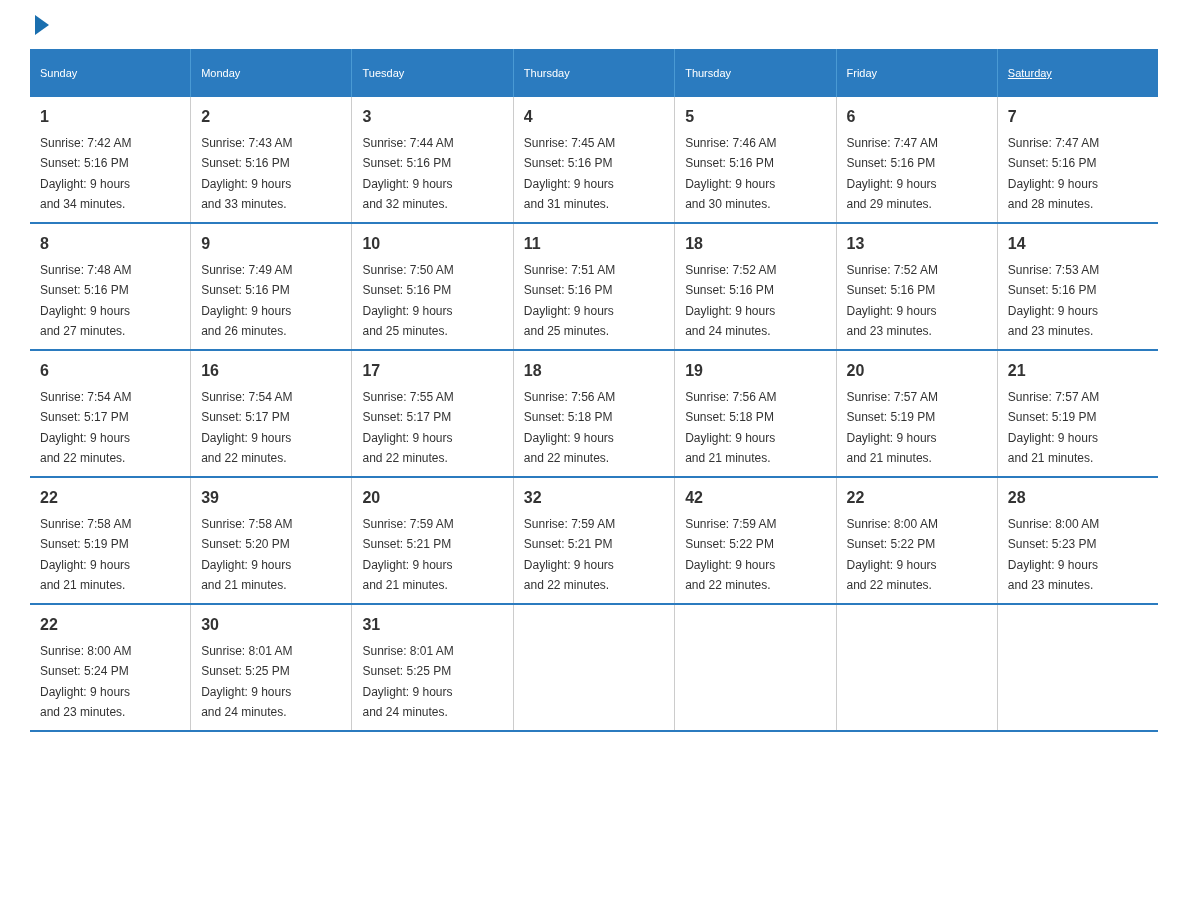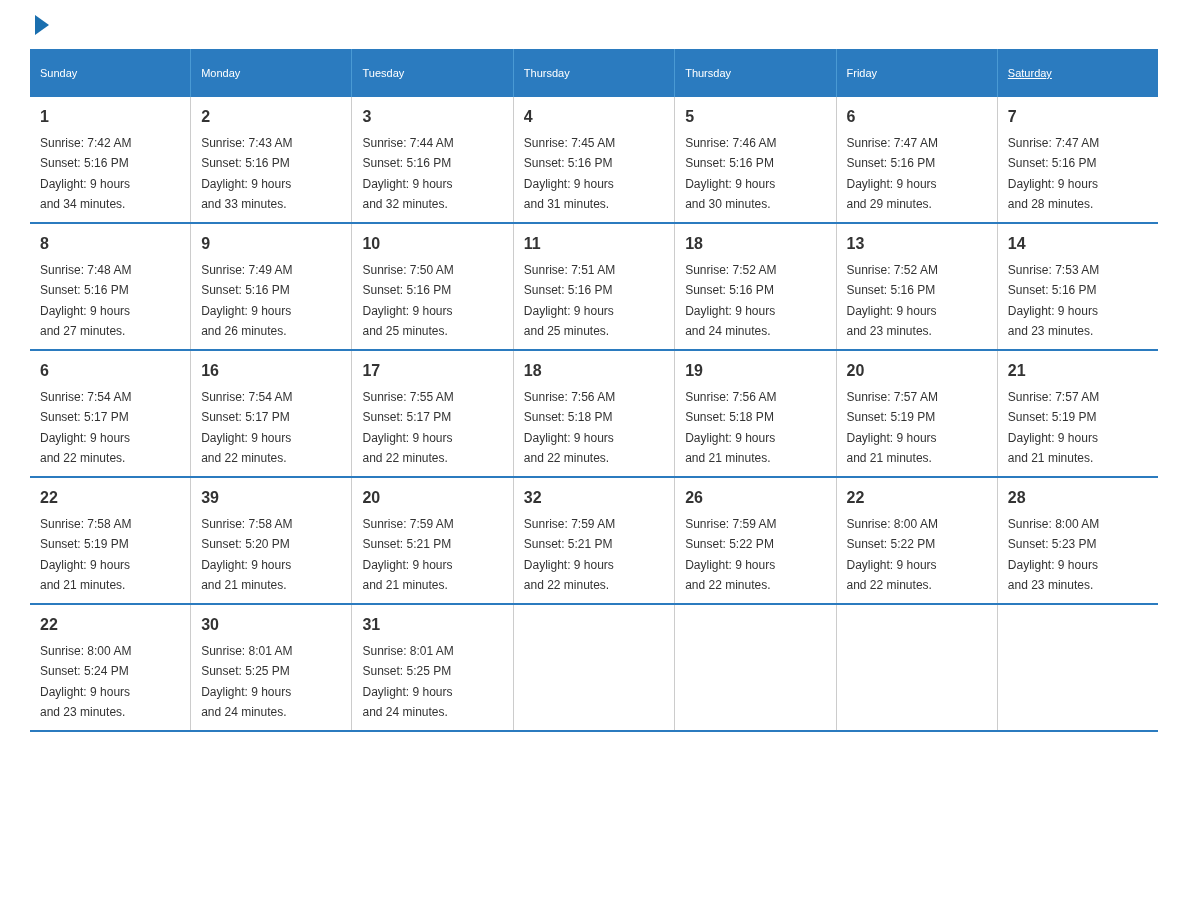--- a/index.html
+++ b/index.html
@@ -224,21 +224,21 @@
       </td>
         <td>
         <span class="day-number">20</span>
         <span class="day-info">Sunrise: 7:59 AM<br>Sunset: 5:21 PM<br>Daylight: 9 hours<br>and 21 minutes.</span>
       </td>
         <td>
         <span class="day-number">32</span>
         <span class="day-info">Sunrise: 7:59 AM<br>Sunset: 5:21 PM<br>Daylight: 9 hours<br>and 22 minutes.</span>
       </td>
         <td>
-        <span class="day-number">26</span>
+        <span class="day-number">42</span>
         <span class="day-info">Sunrise: 7:59 AM<br>Sunset: 5:22 PM<br>Daylight: 9 hours<br>and 22 minutes.</span>
       </td>
         <td>
         <span class="day-number">22</span>
         <span class="day-info">Sunrise: 8:00 AM<br>Sunset: 5:22 PM<br>Daylight: 9 hours<br>and 22 minutes.</span>
       </td>
         <td>
         <span class="day-number">28</span>
         <span class="day-info">Sunrise: 8:00 AM<br>Sunset: 5:23 PM<br>Daylight: 9 hours<br>and 23 minutes.</span>
       </td>

